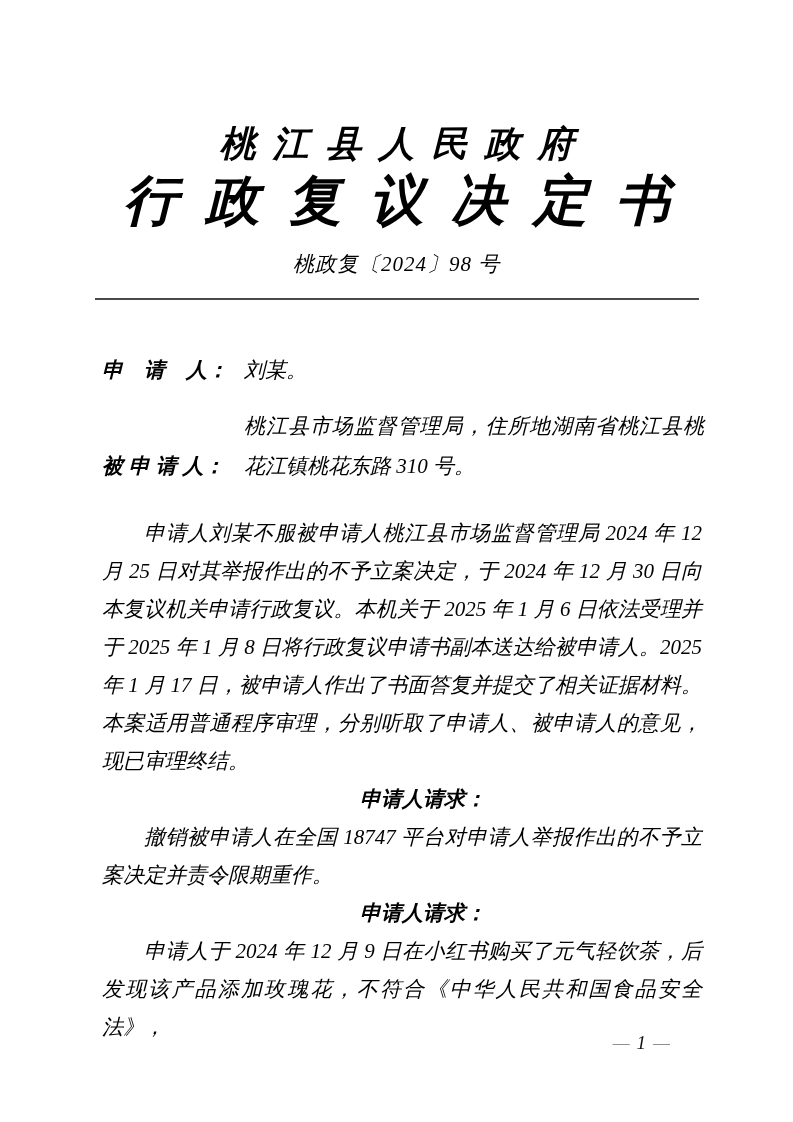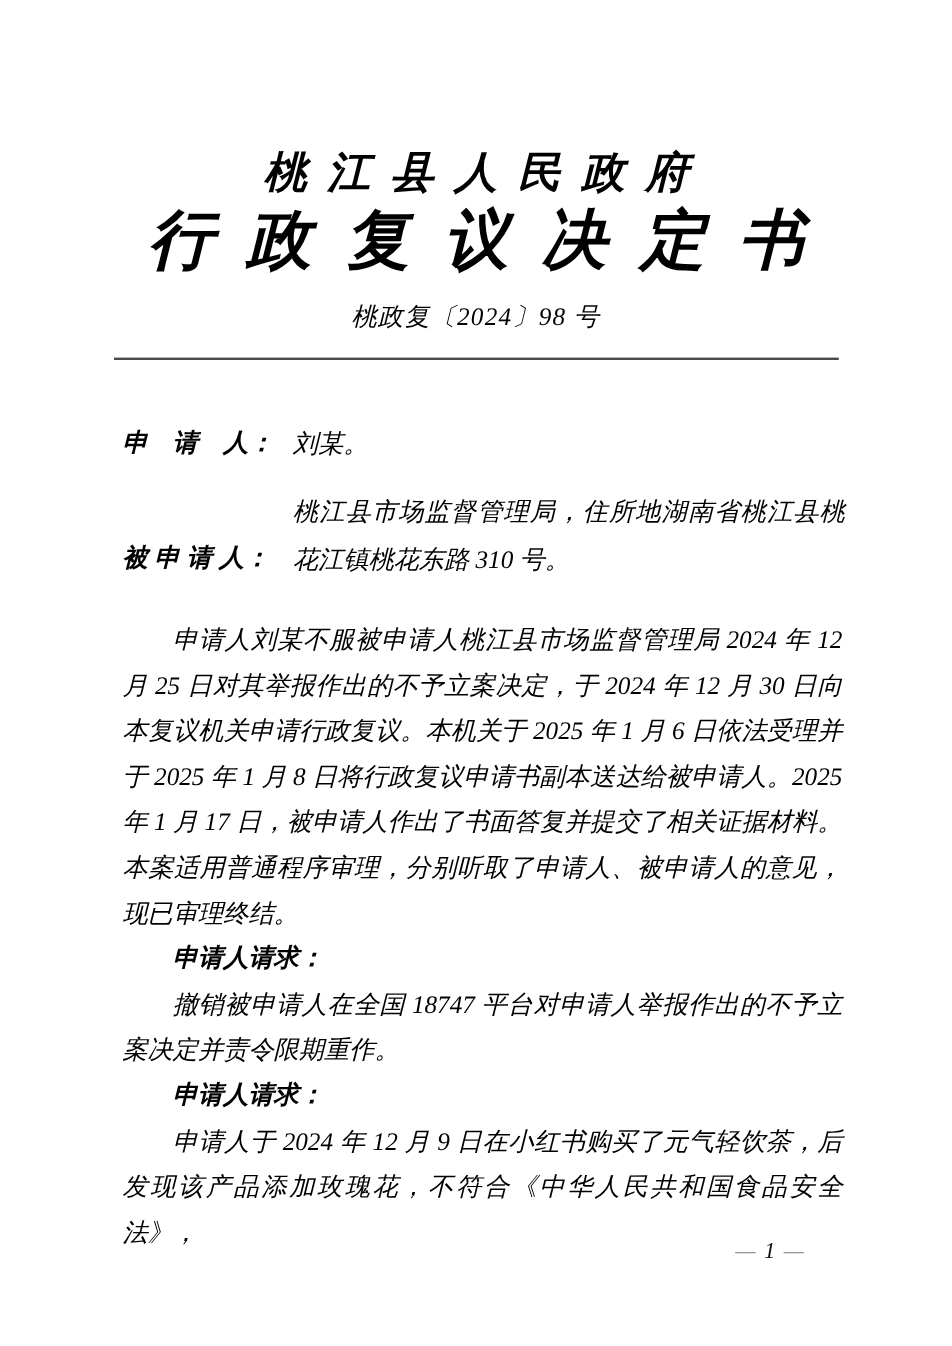--- a/index.html
+++ b/index.html
@@ -61,20 +61,21 @@
   .para {
     margin: 0;
     text-indent: 2em;
     text-align: justify;
   }
   .heading {
     margin: 0;
     text-indent: 2em;
     font-weight: bold;
     font-family: "Liberation Sans", "DejaVu Sans", sans-serif;
+    text-align: center;
   }
   .page-footer {
     position: absolute;
     top: 1010px;
     right: 123px;
     font-size: 19px;
     white-space: pre;
   }
   .page-footer .dash { color: #8a8a8a; letter-spacing: 0; }
   .page-footer .num { color: #111; padding: 0 7px; }

